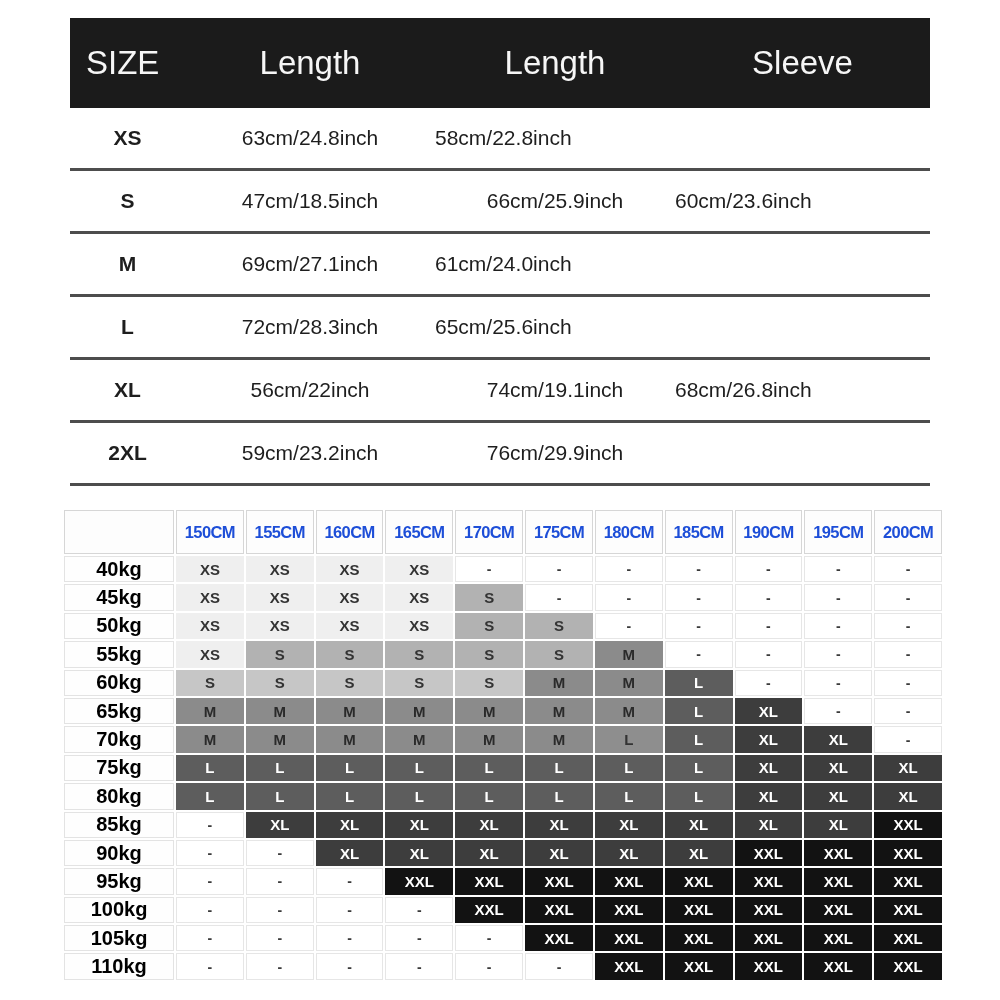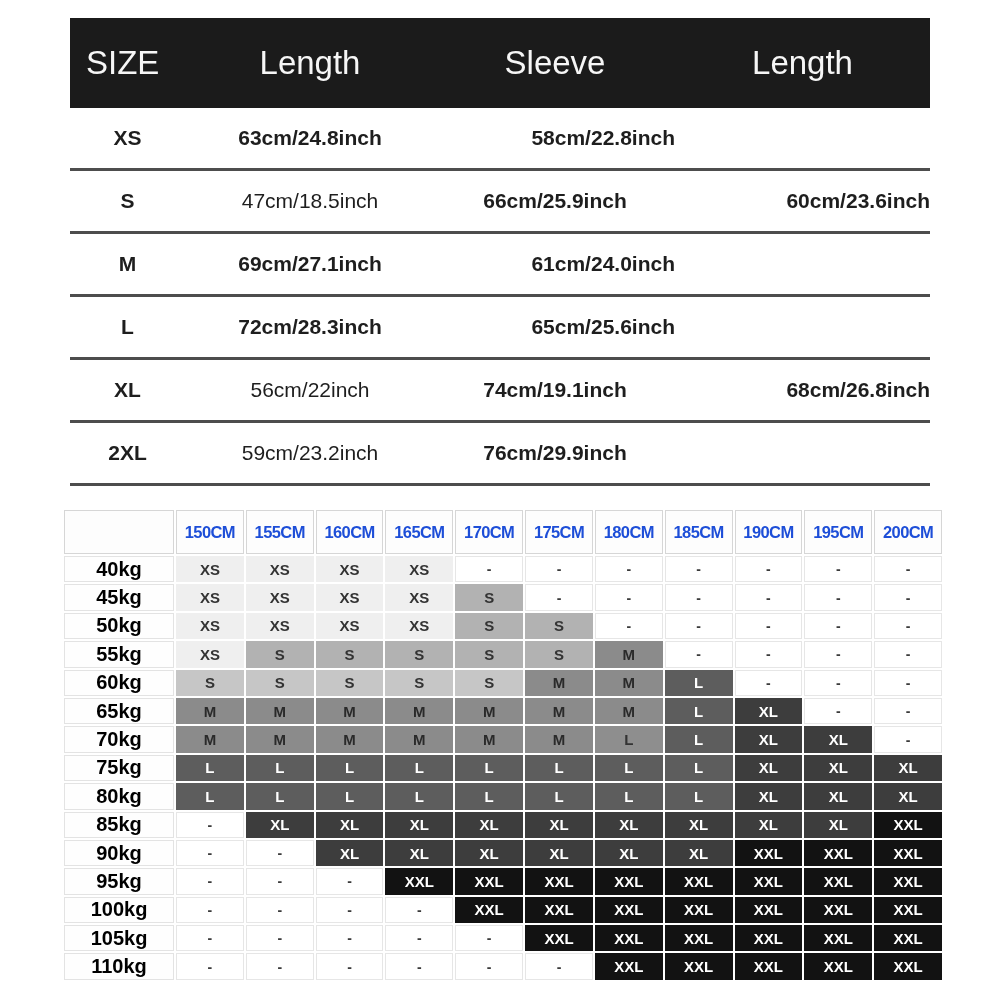--- a/index.html
+++ b/index.html
@@ -23,22 +23,22 @@
   .st-header .h-size   { padding-left: 16px; text-align: left; }
   .st-header .h-center { text-align: center; }
   .st-row {
     display: grid; grid-template-columns: 115px 250px 240px 255px;
     height: 60px; align-items: center;
     border-bottom: 3px solid #4d4d4d;
     font-size: 21px; color: #1e1e1e;
   }
   .st-row .c-size   { text-align: center; font-weight: 700; }
   .st-row .c-width  { text-align: center; font-weight: 400; }
-  .st-row .c-length { text-align: center; font-weight: 700; }
-  .st-row .c-sleeve { text-align: right; font-weight: 700; }
+  .st-row .c-length { text-align: center; font-weight: 400; }
+  .st-row .c-sleeve { text-align: left; font-weight: 400; }
 
   
   .fit-matrix {
     position: absolute; left: 64px; top: 510px; width: 878px;
     display: grid;
     grid-template-columns: 110px repeat(11, 1fr);
     grid-template-rows: 44px repeat(15, 26.4px);
     gap: 2px;
     background: #ffffff;
   }
@@ -58,22 +58,22 @@
   }
   .mx-dash { box-shadow: inset 0 0 0 1px #e6e6e6; font-size: 14px; }
 </style>
 </head>
 <body>
 
 <div class="size-table">
   <div class="st-header">
     <span class="h-size">SIZE</span>
     <span class="h-center">Length</span>
+    <span class="h-center">Length</span>
     <span class="h-center">Sleeve</span>
-    <span class="h-center">Length</span>
   </div>
   <div id="st-rows">
       <div class="st-row">
         <span class="c-size">XS</span>
         <span class="c-length">63cm/24.8inch</span>
         <span class="c-sleeve">58cm/22.8inch</span>
       </div>
       <div class="st-row">
         <span class="c-size">S</span>
         <span class="c-width">47cm/18.5inch</span>

